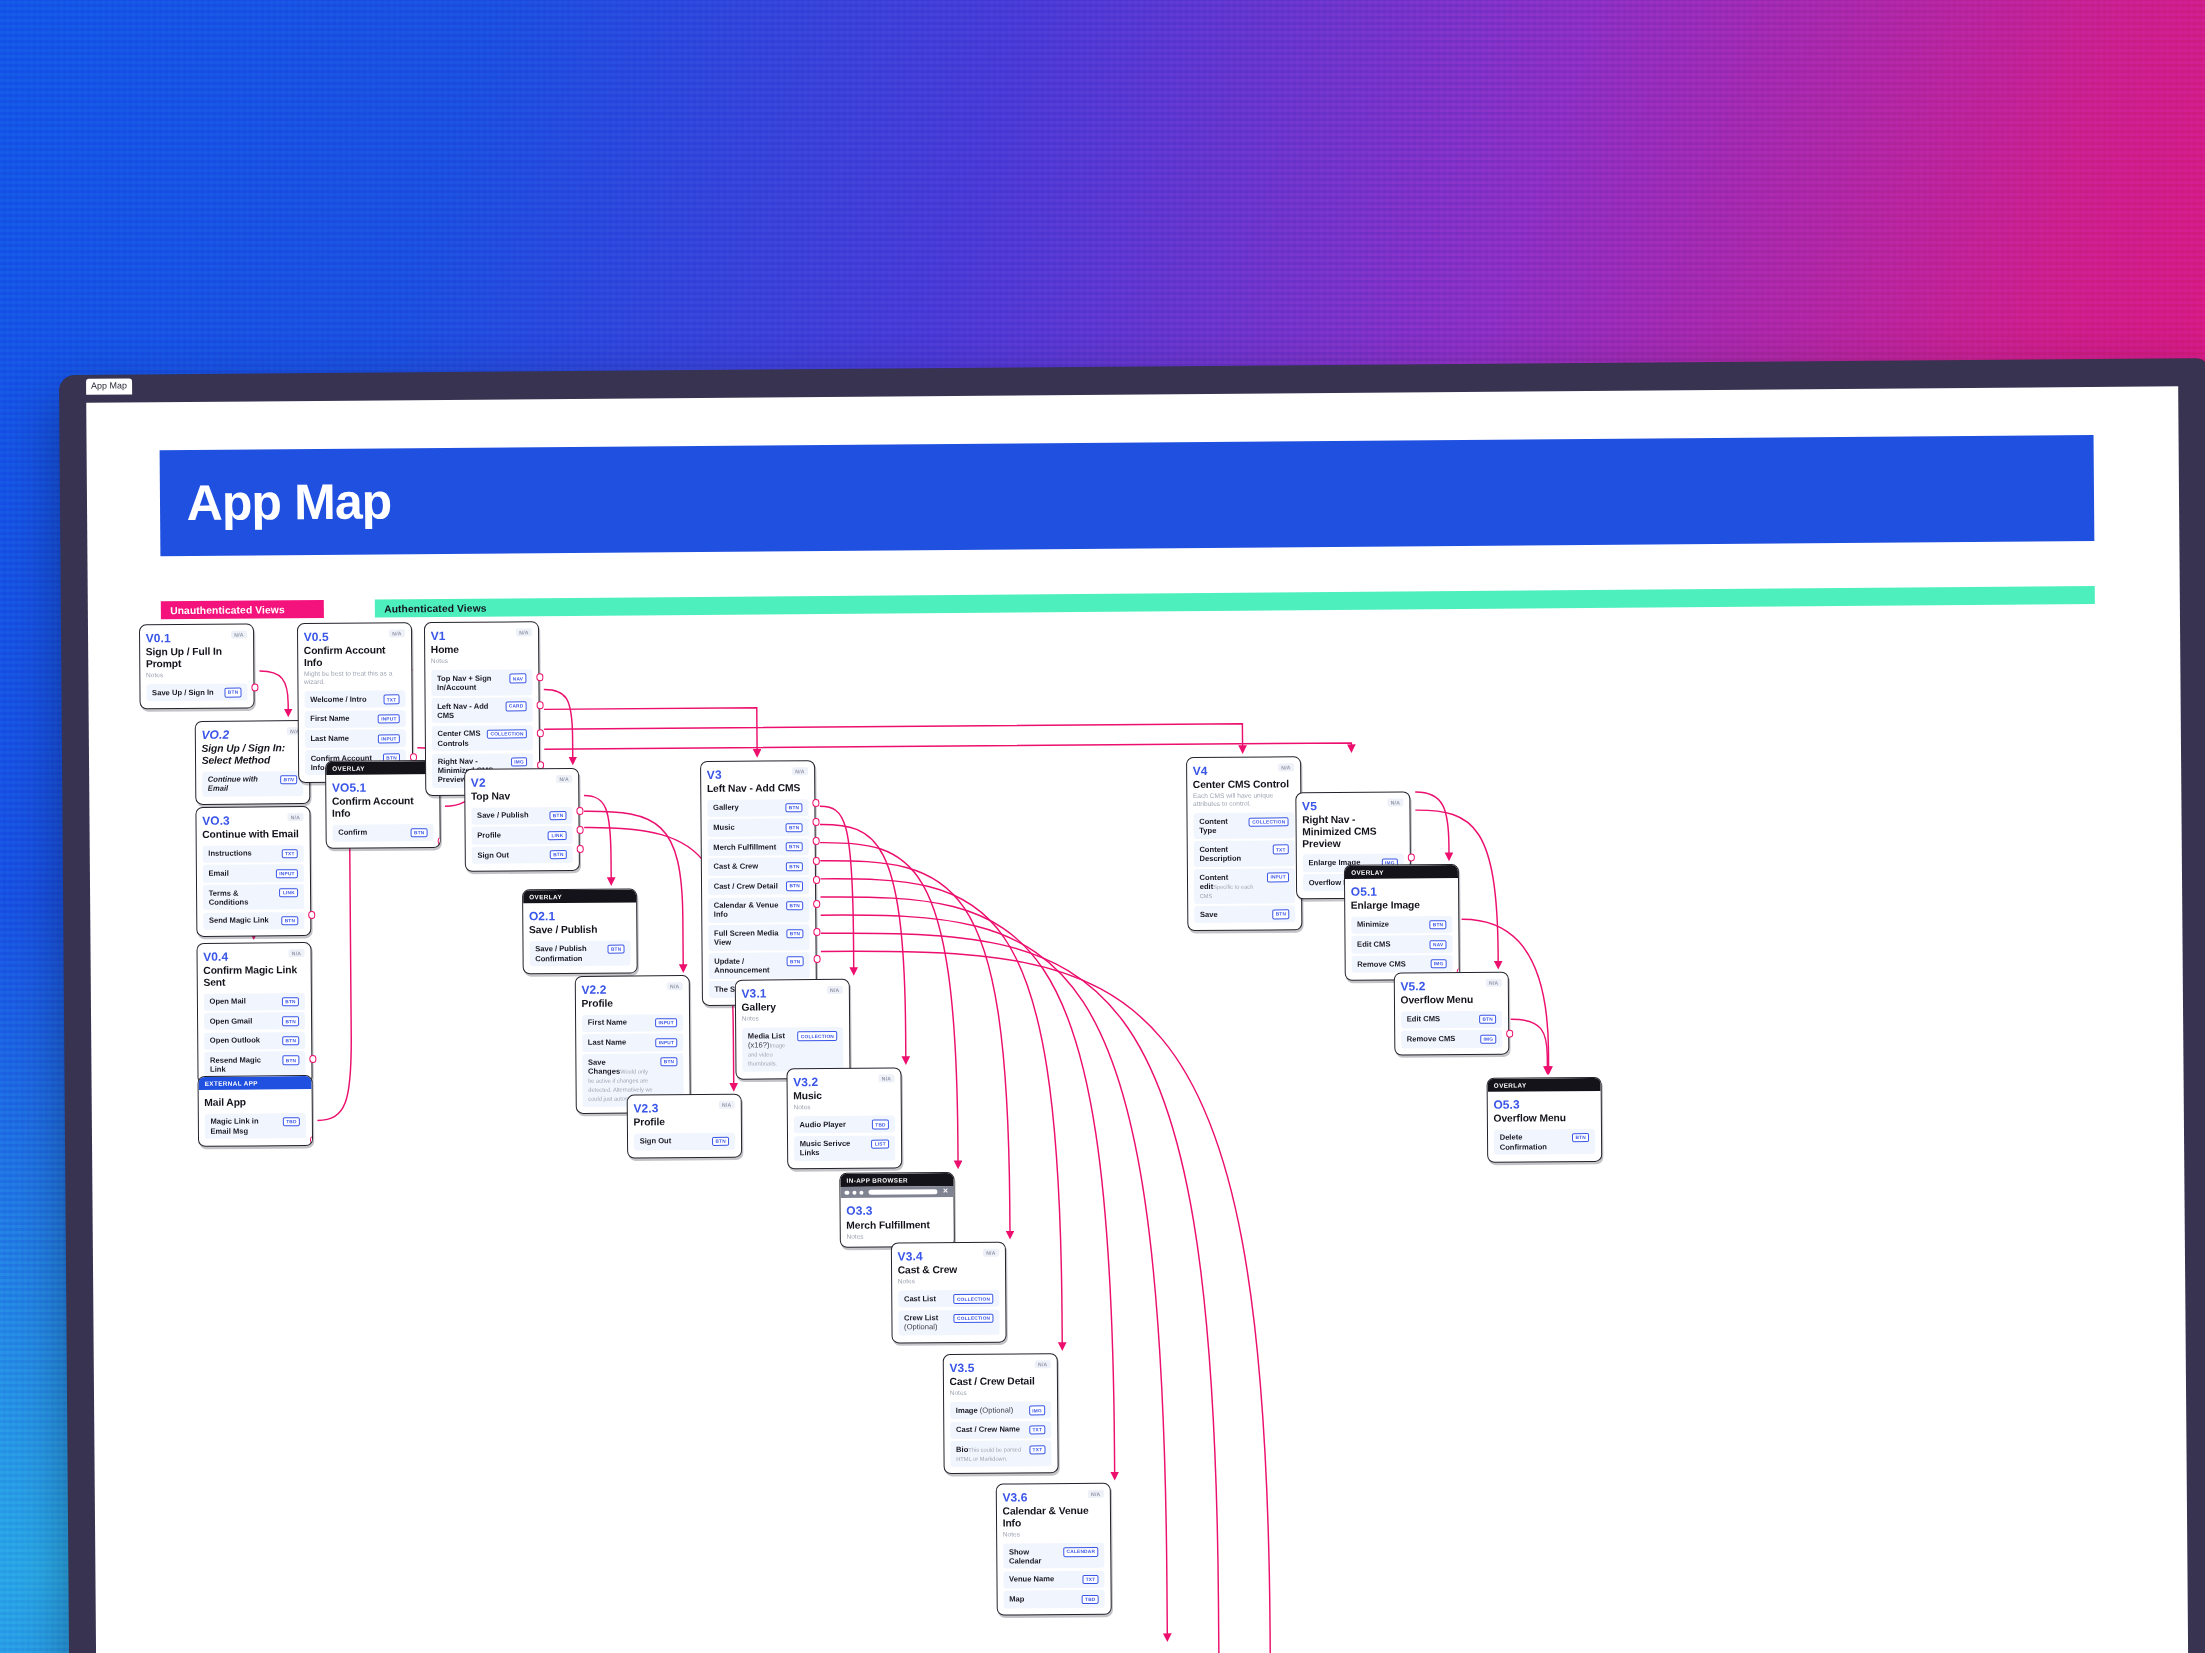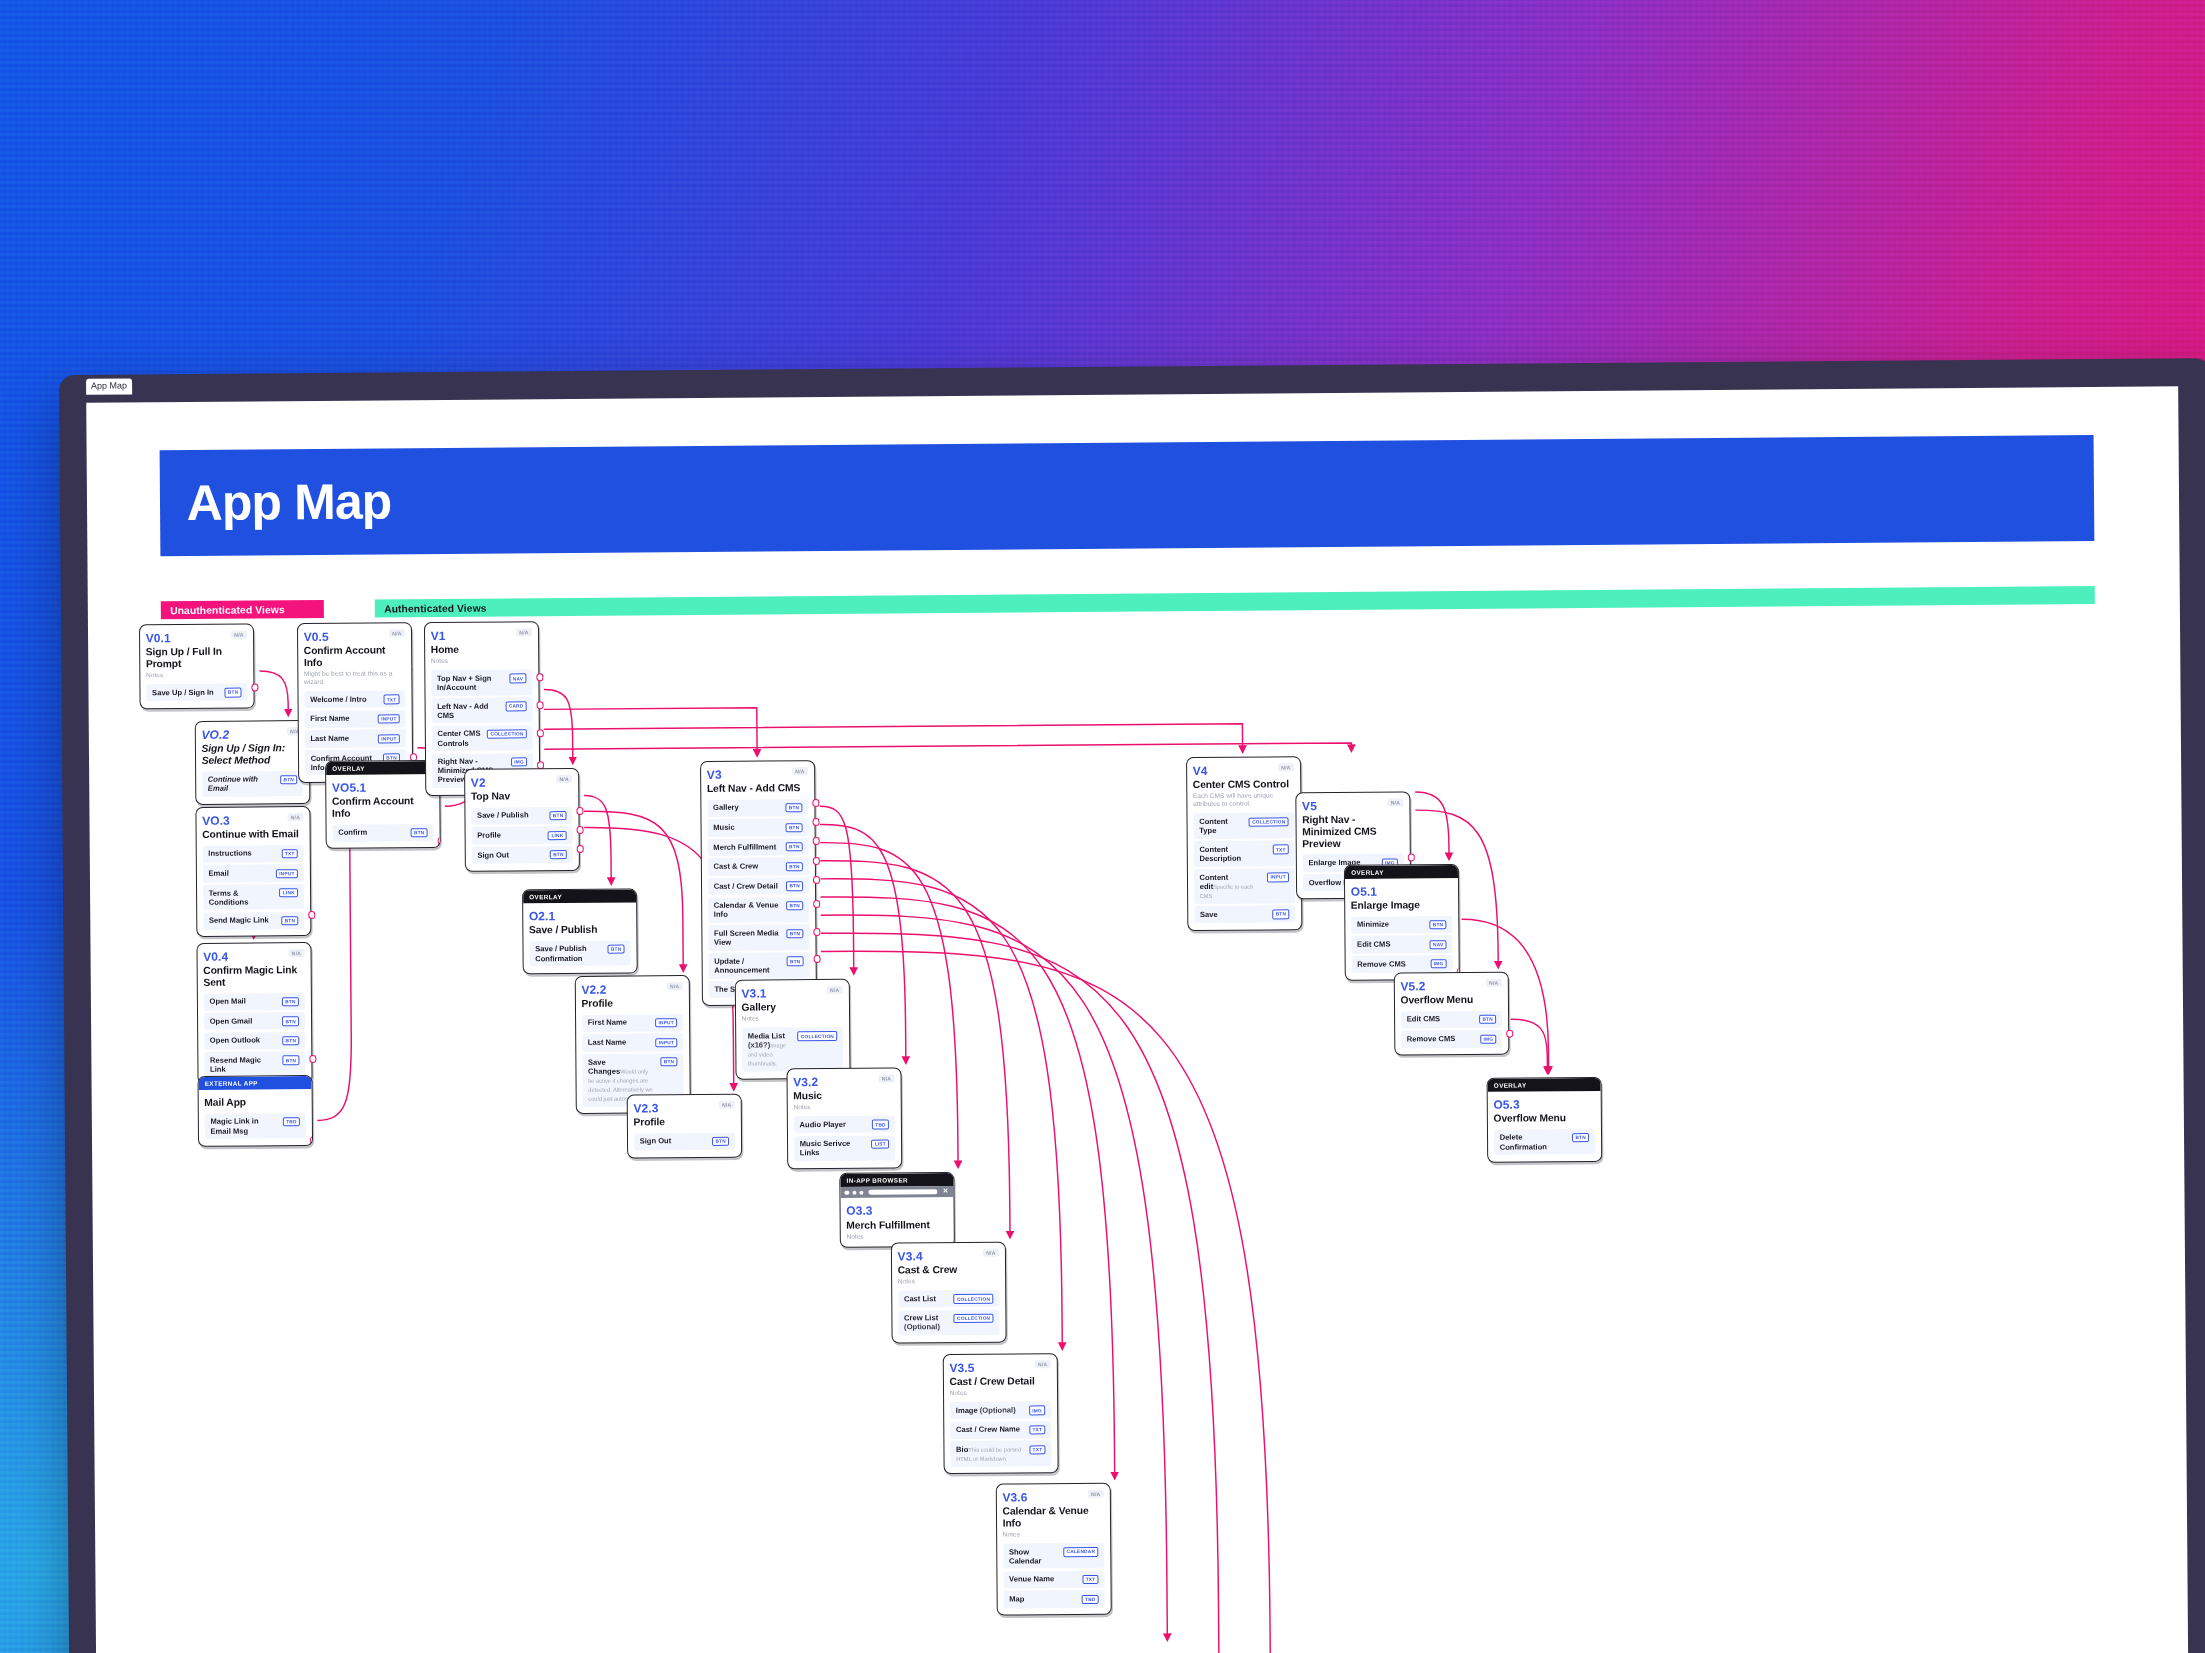--- a/index.html
+++ b/index.html
@@ -104,21 +104,21 @@
   .card-notes { color: #a2a6b4; font-size: 6.6px; line-height: 1.25; margin-top: 1.2px; }
 
   .rows { margin-top: 4.8px; display: flex; flex-direction: column; gap: 2.4px; }
   .row {
     background: #f1f5fd; border-radius: 3px;
     padding: 3.6px 5.4px 3.6px 6px;
     display: flex; align-items: flex-start; justify-content: space-between;
     gap: 4.8px; position: relative;
   }
   .row-label { font-size: 7.6px; font-weight: 700; color: #1b1a24; line-height: 1.2; }
-  .row-label .opt { font-weight: 700; color: #3b3a48; }
+  .row-label .opt { font-weight: 400; color: #3b3a48; }
   .row-note { font-size: 5.7px; color: #a2a6b4; line-height: 1.25; margin-top: 1.2px; font-weight: 400;}
   .tag {
     flex: none; border: 0.8px solid #3a56e8; color: #3a56e8;
     font-size: 4.8px; font-weight: 700; letter-spacing: 0.2px;
     padding: 1.2px 2.4px; border-radius: 1.8px; background: #ffffff;
     white-space: nowrap; margin-top: 0.6px;
   }
 
   
   .dot {

